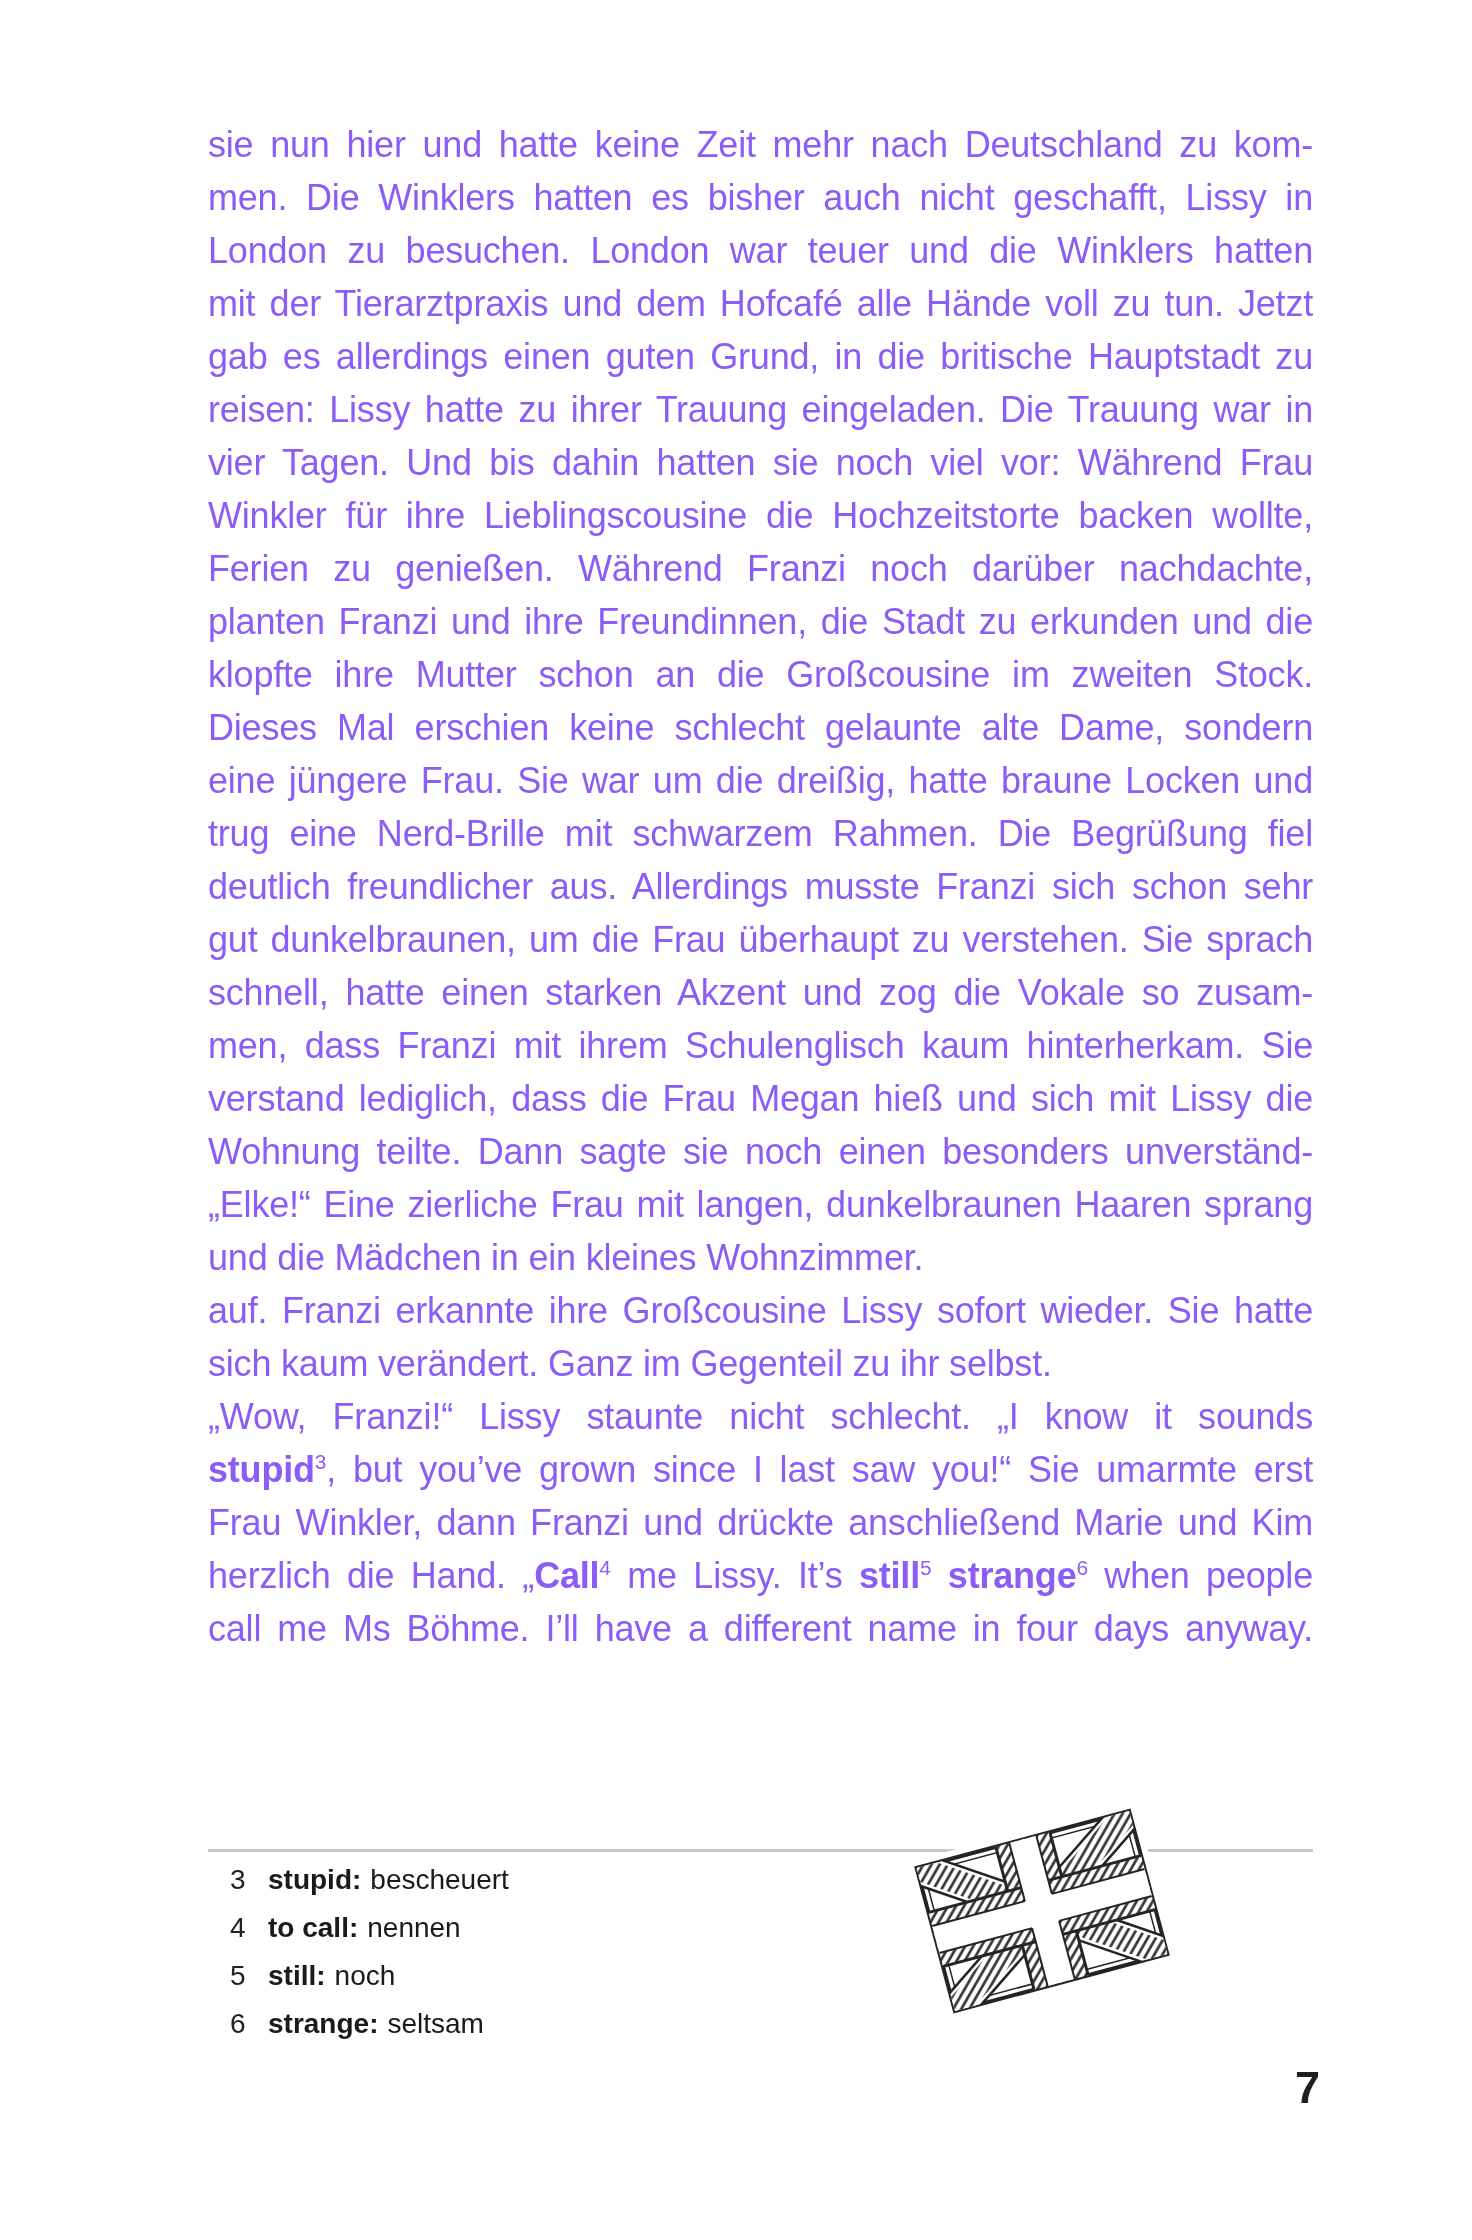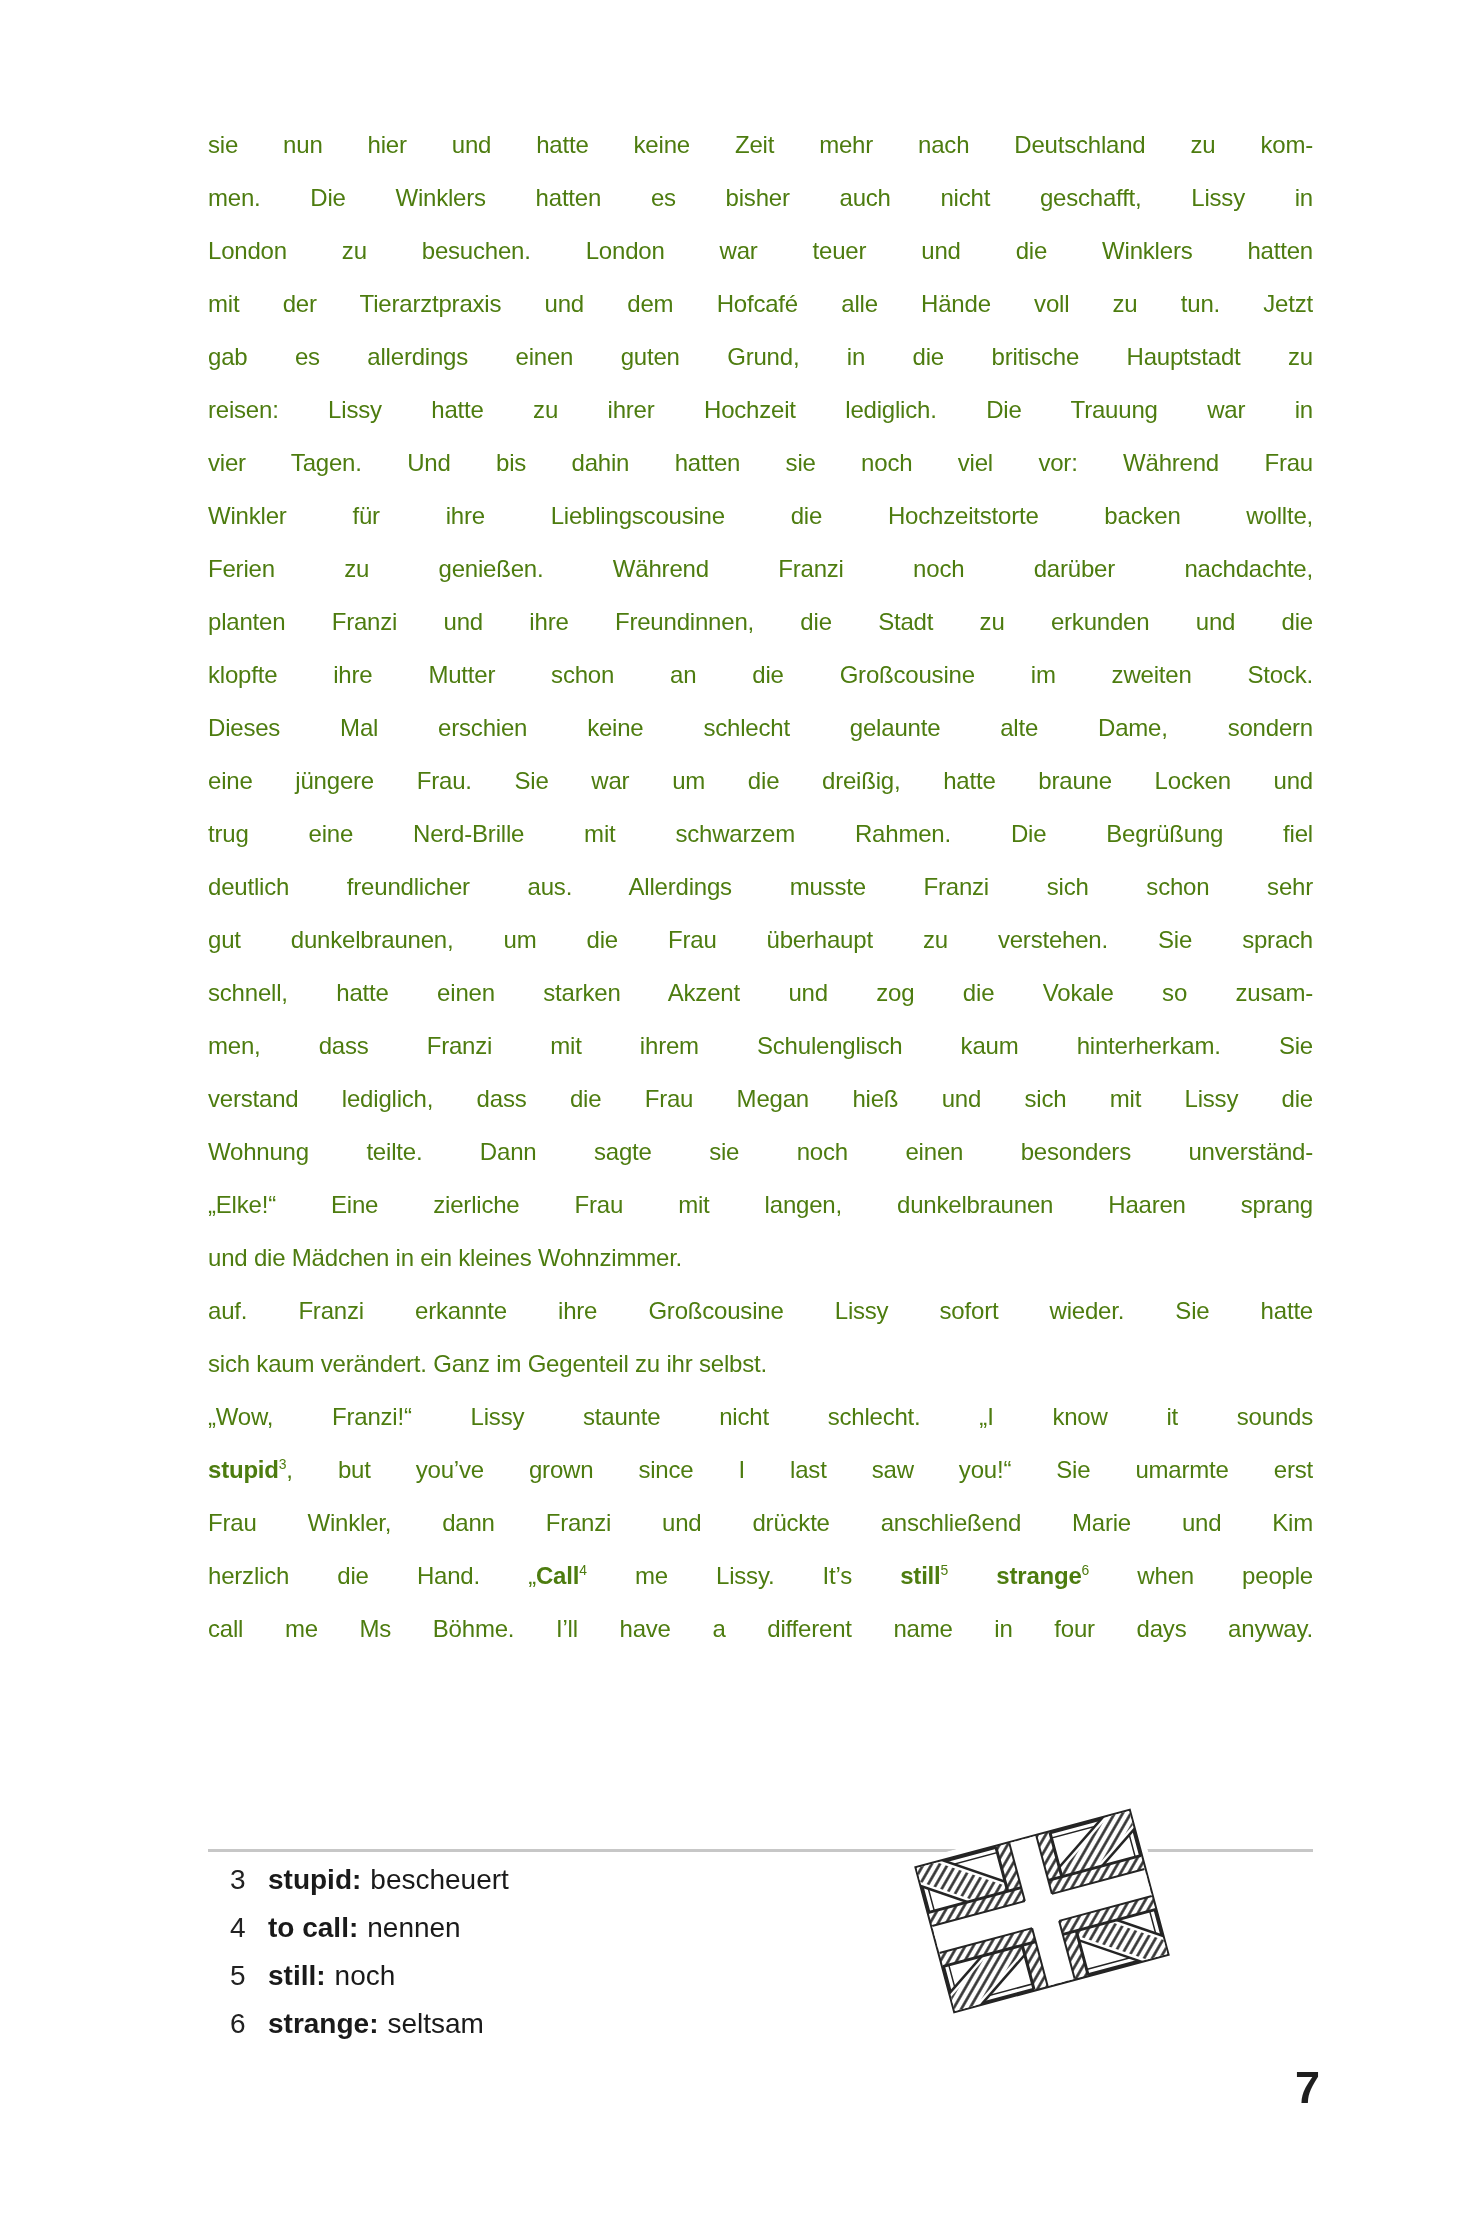--- a/index.html
+++ b/index.html
@@ -8,22 +8,22 @@
     background:#ffffff;
     font-family:"Liberation Sans","DejaVu Sans",sans-serif;
     color:#1a1a1a;
     position:relative;
     overflow:hidden;
   }
   .bodyblock {
     position:absolute; left:208px; top:118px; width:1105px;
   }
   .bl {
-    font-size:24px; line-height:53px; letter-spacing:-0.2px;
-    color:#4d7c0f; white-space:normal;
+    font-size:36px; line-height:53px; letter-spacing:-0.2px;
+    color:#8b5cf6; white-space:normal;
   }
   .jl {
     text-align:justify;
     text-align-last:justify;
     -moz-text-align-last:justify;
   }
   .b { font-weight:700; }
   .sup { font-size:0.58em; vertical-align:super; line-height:0; }
 
   .rule {
@@ -49,21 +49,21 @@
 </style>
 </head>
 <body>
 
 <div class="bodyblock">
     <div class="bl jl"><span>sie nun hier und hatte keine Zeit mehr nach Deutschland zu kom-</span></div>
     <div class="bl jl"><span>men. Die Winklers hatten es bisher auch nicht geschafft, Lissy in</span></div>
     <div class="bl jl"><span>London zu besuchen. London war teuer und die Winklers hatten</span></div>
     <div class="bl jl"><span>mit der Tierarztpraxis und dem Hofcafé alle Hände voll zu tun. Jetzt</span></div>
     <div class="bl jl"><span>gab es allerdings einen guten Grund, in die britische Hauptstadt zu</span></div>
-    <div class="bl jl"><span>reisen: Lissy hatte zu ihrer Hochzeit lediglich. Die Trauung war in</span></div>
+    <div class="bl jl"><span>reisen: Lissy hatte zu ihrer Trauung eingeladen. Die Trauung war in</span></div>
     <div class="bl jl"><span>vier Tagen. Und bis dahin hatten sie noch viel vor: Während Frau</span></div>
     <div class="bl jl"><span>Winkler für ihre Lieblingscousine die Hochzeitstorte backen wollte,</span></div>
     <div class="bl jl"><span>Ferien zu genießen. Während Franzi noch darüber nachdachte,</span></div>
     <div class="bl jl"><span>planten Franzi und ihre Freundinnen, die Stadt zu erkunden und die</span></div>
     <div class="bl jl"><span>klopfte ihre Mutter schon an die Großcousine im zweiten Stock.</span></div>
     <div class="bl jl"><span>Dieses Mal erschien keine schlecht gelaunte alte Dame, sondern</span></div>
     <div class="bl jl"><span>eine jüngere Frau. Sie war um die dreißig, hatte braune Locken und</span></div>
     <div class="bl jl"><span>trug eine Nerd-Brille mit schwarzem Rahmen. Die Begrüßung fiel</span></div>
     <div class="bl jl"><span>deutlich freundlicher aus. Allerdings musste Franzi sich schon sehr</span></div>
     <div class="bl jl"><span>gut dunkelbraunen, um die Frau überhaupt zu verstehen. Sie sprach</span></div>

